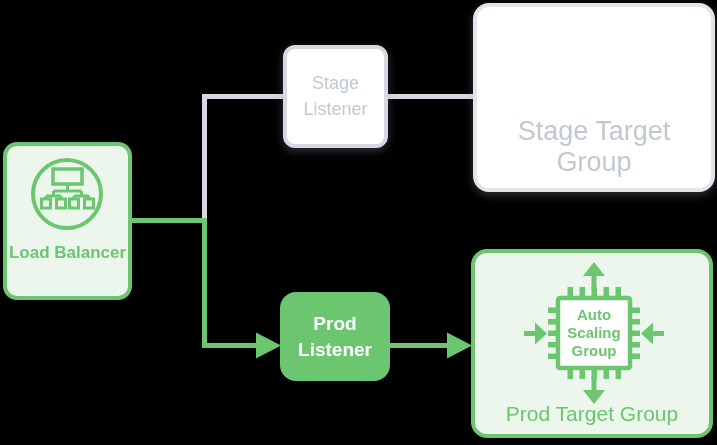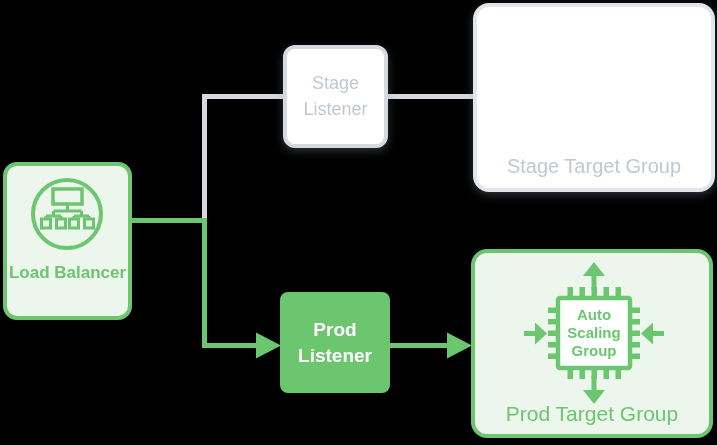--- a/index.html
+++ b/index.html
@@ -24,21 +24,20 @@
   .stroke-green { stroke: var(--green);       stroke-width: 5; fill: none; }
   .fill-green   { fill: var(--green); stroke: none; }
 
   .node { position: absolute; }
 
   .node-lb {
     left: 3px; top: 142px; width: 129px; height: 158px;
     background: var(--green-fill);
     border: 4px solid var(--green);
     border-radius: 14px;
-    margin-top: 20px;
   }
   .lb-icon { position: absolute; left: 18px; top: 6px; width: 84px; height: 84px; }
   .lb-icon .ic { stroke: var(--green); fill: none; }
   .lb-label {
     position: absolute; left: 0; right: 0; top: 96px;
     text-align: center; color: var(--green);
     font-size: 17px; font-weight: 700; line-height: 1.35;
   }
 
   .node-stage-listener {
@@ -48,41 +47,41 @@
     border-radius: 12px;
     box-shadow: 0 3px 10px rgba(140,150,165,0.35);
     display: flex; align-items: center; justify-content: center;
   }
   .stage-listener-label {
     color: var(--gray-text); font-size: 18px; font-weight: 400;
     line-height: 1.4; text-align: center; padding: 0 20px;
   }
 
   .node-prod-listener {
-    left: 280px; top: 292px; width: 110px; height: 101px;
+    left: 280px; top: 292px; width: 110px; height: 89px;
     background: var(--green);
-    border-radius: 8px;
+    border-radius: 16px;
     display: flex; align-items: center; justify-content: center;
   }
   .prod-listener-label {
     color: var(--white); font-size: 19px; font-weight: 700;
     line-height: 1.35; text-align: center; padding: 0 4px;
   }
 
   .node-stage-tg {
     left: 473px; top: 3px; width: 242px; height: 189px;
     background: var(--white);
     border: 4px solid var(--gray-border-light);
     border-radius: 16px;
     box-shadow: 0 3px 10px rgba(140,150,165,0.35);
   }
   .stage-tg-label {
     position: absolute; left: 0; right: 0; bottom: 10px;
     text-align: center; color: var(--gray-text);
-    font-size: 20px; font-weight: 400;
+    font-size: 27px; font-weight: 400;
   }
 
   .node-prod-tg {
     left: 471px; top: 249px; width: 242px; height: 189px;
     background: var(--green-fill);
     border: 4px solid var(--green);
     border-radius: 16px;
   }
   .prod-tg-label {
     position: absolute; left: 0; right: 0; bottom: 8px;

